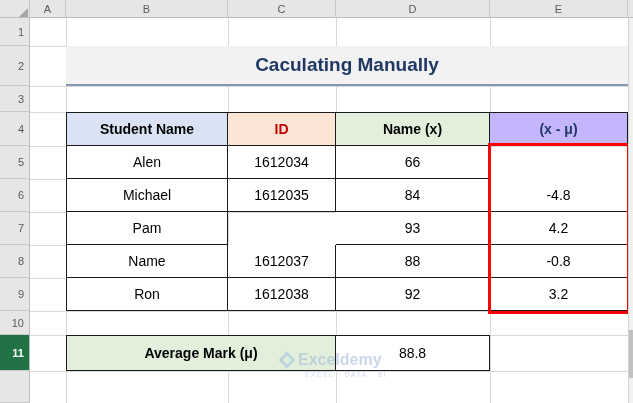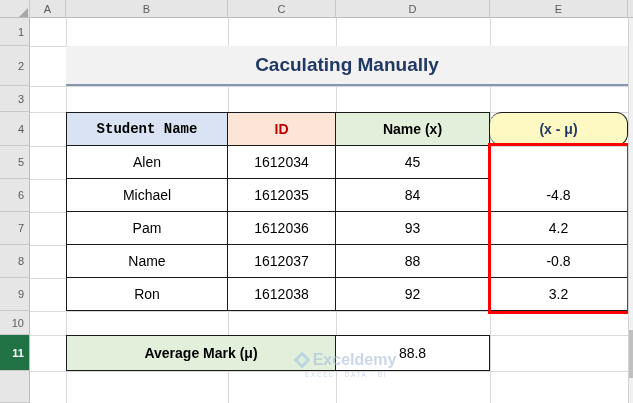--- a/index.html
+++ b/index.html
@@ -21,33 +21,33 @@
   
   .vline { position:absolute; top:18px; height:385px; width:1px; background:#d9d9d9; }
   .hline { position:absolute; left:30px; width:598px; height:1px; background:#d9d9d9; }
 
   
   .cell { position:absolute; display:flex; align-items:center; justify-content:center; font-size:14px; color:#000; background:#fff; }
   .title-cell { background:#f2f2f2; border-bottom:2px solid #8496b0; color:#1f3864; font-weight:bold; font-size:19px; }
   .tcell { border-right:1px solid #1a1a1a; border-bottom:1px solid #1a1a1a; }
   .tcell.fc { border-left:1px solid #1a1a1a; }
   .tcell.hr { border-top:1px solid #1a1a1a; font-weight:bold; }
-  .hdr-blue { background:#dae3f3;font-family:Liberation Mono, monospace; }
+  .hdr-blue { background:#dae3f3; }
   .hdr-peach { background:#fce4d6; color:#c00000;text-align:right; }
   .hdr-green { background:#e2efda; }
-  .hdr-dev { background:#fef9c3; color:#203864;border-radius:12px; }
+  .hdr-dev { background:#c4b5fd; color:#203864; }
   .sum-label { background:#e2efda; font-weight:bold; border:1px solid #1a1a1a; }
   .sum-value { border-top:1px solid #1a1a1a; border-right:1px solid #1a1a1a; border-bottom:1px solid #1a1a1a; }
 
   
   .red-box { position:absolute; left:488px; top:143px; width:142px; height:171px; border:3px solid #ff0000; pointer-events:none; }
 
   
   .watermark { position:absolute; left:281px; top:351px; width:130px; text-align:center; opacity:0.55; pointer-events:none; }
-  .wm-row { display:flex; align-items:center; justify-content:center; gap:5px; }
+  .wm-row { display:flex; align-items:center; gap:5px; }
   .wm-diamond { width:12px; height:12px; border:3px solid #9dc3e6; transform:rotate(45deg); display:inline-block; }
   .wm-brand { color:#9fb8d9; font-size:16px; font-weight:bold; }
   .wm-tag { color:#9fb8d9; font-size:6.5px; letter-spacing:1.6px; margin-top:2px; }
 </style>
 </head>
 <body>
 
 <div class="sheet">
 
   <div class="colhdr-row">
@@ -94,29 +94,28 @@
 
   <div class="cell title-cell" style="left:66px; top:46px; width:562px; height:40px">Caculating Manually</div>
 
   <div class="cell tcell hr fc hdr-blue" style="left:66px;  top:112px; width:162px; height:34px">Student Name</div>
   <div class="cell tcell hr hdr-peach" style="left:228px; top:112px; width:108px; height:34px">ID</div>
   <div class="cell tcell hr hdr-green" style="left:336px; top:112px; width:154px; height:34px">Name (x)</div>
   <div class="cell tcell hr hdr-dev" style="left:490px; top:112px; width:138px; height:34px">(x - μ)</div>
 
   <div class="cell tcell fc" style="left:66px;  top:146px; width:162px; height:33px">Alen</div>
   <div class="cell tcell" style="left:228px; top:146px; width:108px; height:33px">1612034</div>
-  <div class="cell tcell" style="left:336px; top:146px; width:154px; height:33px">45</div>
+  <div class="cell tcell" style="left:336px; top:146px; width:154px; height:33px">66</div>
 
   <div class="cell tcell fc" style="left:66px;  top:179px; width:162px; height:33px">Michael</div>
   <div class="cell tcell" style="left:228px; top:179px; width:108px; height:33px">1612035</div>
   <div class="cell tcell" style="left:336px; top:179px; width:154px; height:33px">84</div>
   <div class="cell tcell" style="left:490px; top:179px; width:138px; height:33px">-4.8</div>
 
   <div class="cell tcell fc" style="left:66px;  top:212px; width:162px; height:33px">Pam</div>
-  <div class="cell tcell" style="left:228px; top:212px; width:108px; height:33px">1612036</div>
   <div class="cell tcell" style="left:336px; top:212px; width:154px; height:33px">93</div>
   <div class="cell tcell" style="left:490px; top:212px; width:138px; height:33px">4.2</div>
 
   <div class="cell tcell fc" style="left:66px;  top:245px; width:162px; height:33px">Name</div>
   <div class="cell tcell" style="left:228px; top:245px; width:108px; height:33px">1612037</div>
   <div class="cell tcell" style="left:336px; top:245px; width:154px; height:33px">88</div>
   <div class="cell tcell" style="left:490px; top:245px; width:138px; height:33px">-0.8</div>
 
   <div class="cell tcell fc" style="left:66px;  top:278px; width:162px; height:33px">Ron</div>
   <div class="cell tcell" style="left:228px; top:278px; width:108px; height:33px">1612038</div>

